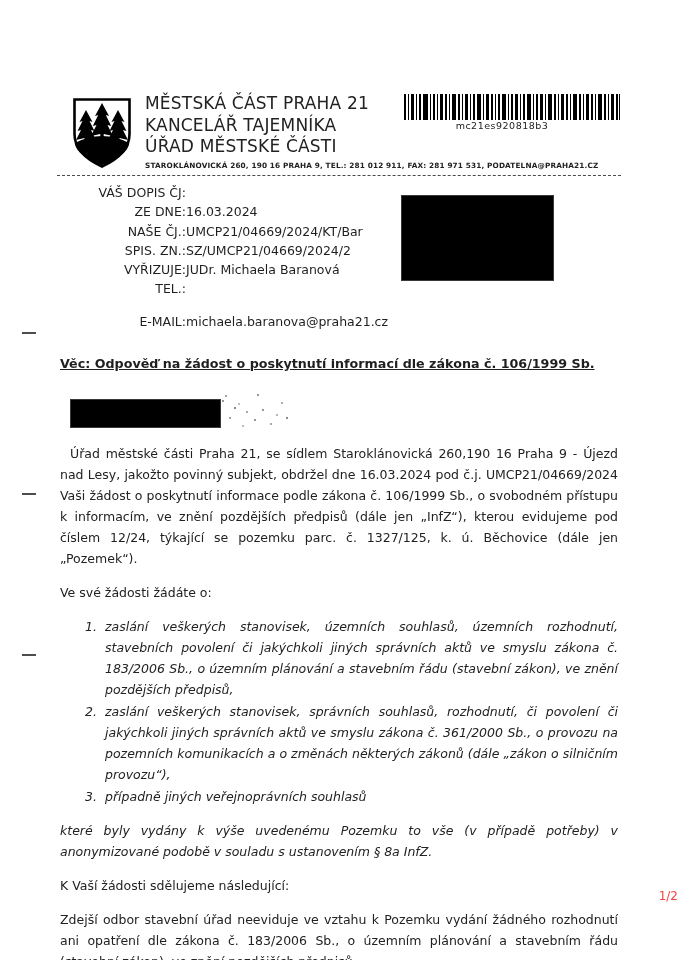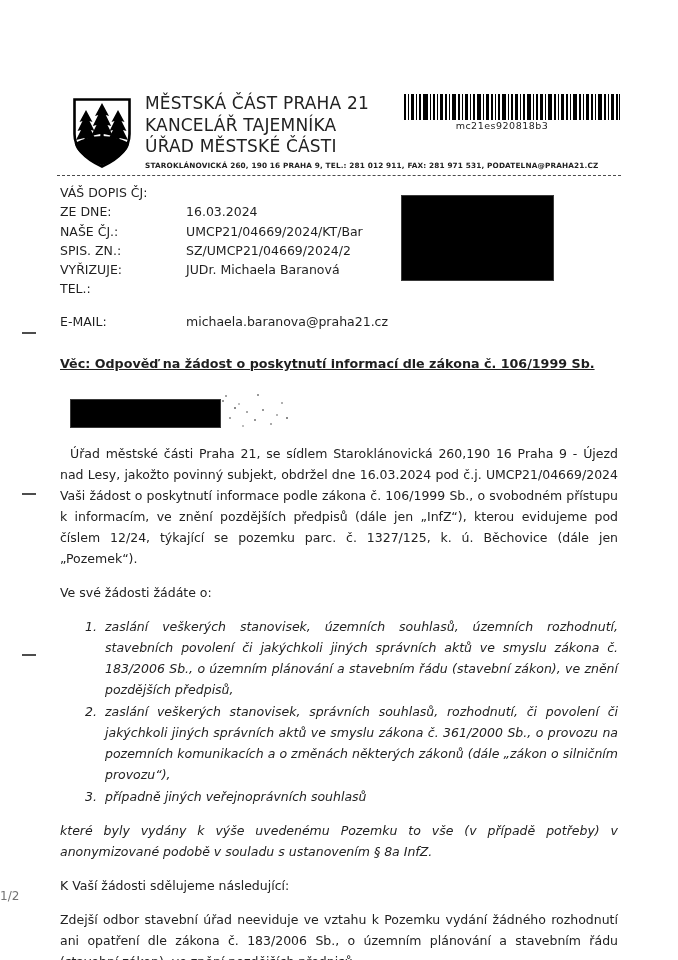--- a/index.html
+++ b/index.html
@@ -21,21 +21,21 @@
   .org-line { font-size: 17px; line-height: 21.5px; letter-spacing: 0.2px; color: #222; }
   .contact-line { margin-top: 3px; font-size: 7.3px; font-weight: bold; letter-spacing: 0.15px; color: #222; white-space: nowrap; }
 
   .barcode-wrap { position: absolute; left: 404px; top: 94px; width: 196px; text-align: center; }
   .barcode-svg { display: block; width: 216px; height: 26px; }
   .barcode-label { font-size: 9.5px; color: #222; margin-top: 0px; letter-spacing: 0.5px; }
 
   .separator { position: absolute; left: 57px; top: 175px; width: 564px; border-top: 1.5px dashed #4a4a4a; }
 
   
-  .meta { position: absolute; left: 60px; top: 183px; }
+  .meta { position: absolute; left: 60px; top: 183px; text-align: right; }
   .meta-row { display: flex; font-size: 12.5px; line-height: 19.3px; }
   .meta-row.gap-before { margin-top: 13px; }
   .meta-label { width: 126px; flex: 0 0 126px; }
   .meta-value { white-space: nowrap; }
 
   .redaction { position: absolute; background: #000; border: 1px solid #3a3a3a; }
   .redaction-sender { left: 401px; top: 195px; width: 153px; height: 86px; }
   .redaction-recipient { left: 70px; top: 399px; width: 151px; height: 29px; }
 
   .speckles { position: absolute; left: 218px; top: 398px; width: 2px; height: 2px;
@@ -54,21 +54,21 @@
   .body-text { position: absolute; left: 60px; top: 443px; width: 558px;
     font-size: 12.5px; line-height: 21px; text-align: justify; color: #222; }
   .body-text p { margin-bottom: 13px; }
   .p-first { text-indent: 10px; }
   .italic { font-style: italic; }
   ol.request-list { list-style: none; counter-reset: li; margin: 0 0 13px 0; padding-left: 25px; font-style: italic; }
   ol.request-list li { counter-increment: li; position: relative; padding-left: 20px; text-align: justify; margin-bottom: 1px; }
   ol.request-list li::before { content: counter(li) "."; position: absolute; left: 0; font-style: italic; }
 
   
-  .page-footer { position: absolute; left: 0; top: 889px; width: 678px; text-align: left; font-size: 12px; color: #737373; }
+  .page-footer { position: absolute; left: 0; top: 889px; width: 678px; text-align: right; font-size: 12px; color: #ef4444; }
   .fold-mark { position: absolute; left: 22px; width: 14px; height: 2px; background: #4d4d4d; }
   .fold-1 { top: 332px; }
   .fold-2 { top: 493px; }
   .fold-3 { top: 654px; }
 </style>
 </head>
 <body>
 
 <div class="page">
 

